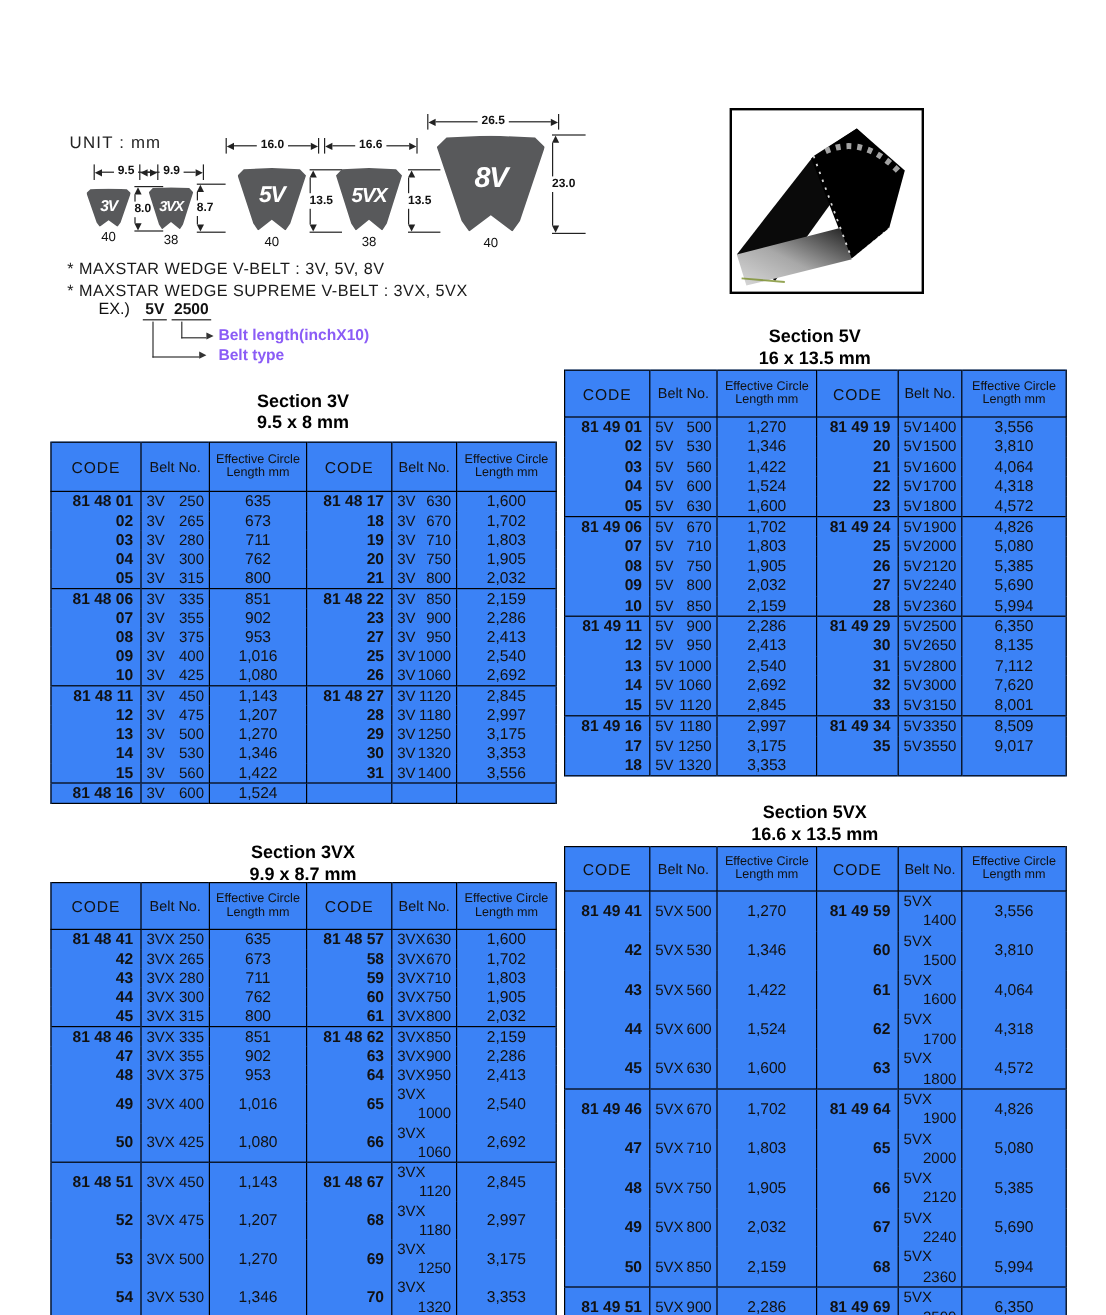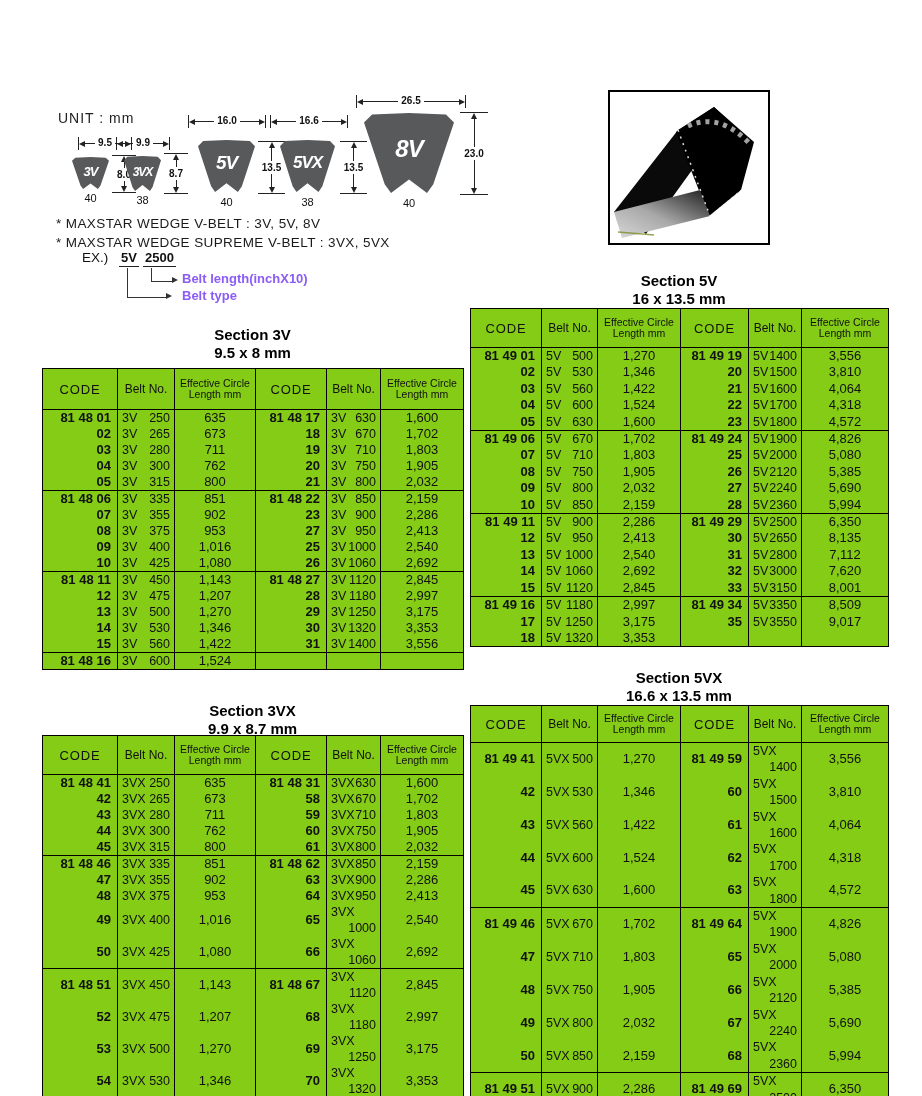--- a/index.html
+++ b/index.html
@@ -9,21 +9,21 @@
   .page-title{position:absolute;left:44px;top:44px;font-size:45px;font-weight:700;
               letter-spacing:-1px;color:#000;white-space:nowrap;}
   .unit-label{position:absolute;left:58px;top:110px;font-size:14px;color:#222;letter-spacing:1px;}
   
   .dimw{position:absolute;display:flex;align-items:center;height:13px;
         border-left:1px solid #222;border-right:1px solid #222;}
   .dimw .ln{flex:1;height:0;border-top:1px solid #222;}
   .dimw .v{font-size:10px;font-weight:700;padding:0 3px;color:#111;transform:translateY(-1px);}
   .tl{width:0;height:0;border-top:3.5px solid transparent;border-bottom:3.5px solid transparent;border-right:6px solid #222;}
   .tr{width:0;height:0;border-top:3.5px solid transparent;border-bottom:3.5px solid transparent;border-left:6px solid #222;}
-  .dimh{position:absolute;display:flex;flex-direction:column;align-items:center;
+  .dimh{position:absolute;display:flex;flex-direction:column;align-items:flex-start;
         border-top:1px solid #222;border-bottom:1px solid #222;width:26px;}
   .dimh .lv{flex:1;width:0;border-left:1px solid #222;}
   .dimh .v{font-size:10px;font-weight:700;color:#111;padding:1px 0;}
   .tu{width:0;height:0;border-left:3.5px solid transparent;border-right:3.5px solid transparent;border-bottom:6px solid #222;}
   .td2{width:0;height:0;border-left:3.5px solid transparent;border-right:3.5px solid transparent;border-top:6px solid #222;}
   .belt-shape{position:absolute;background:#58595b;display:flex;align-items:center;justify-content:center;
         clip-path:polygon(0% 12%,9% 2%,50% 0%,91% 2%,100% 12%,77% 89%,70% 100%,50% 83%,30% 100%,23% 89%);}
   .belt-shape span{color:#fff;font-weight:700;font-style:italic;transform:translateY(-14%);letter-spacing:-1px;}
   .angle{position:absolute;text-align:center;font-size:11px;color:#111;}
   
@@ -31,21 +31,21 @@
   
   .ex-prefix{position:absolute;left:82px;top:250px;font-size:13.5px;}
   .ex-part{position:absolute;top:250px;font-size:13px;font-weight:700;border-bottom:1px solid #222;padding:0 2px 1px 2px;}
   .exline{position:absolute;border-left:1px solid #333;border-bottom:1px solid #333;}
   .tri{position:absolute;width:0;height:0;border-top:3.5px solid transparent;border-bottom:3.5px solid transparent;border-left:6px solid #333;}
   .exlab{position:absolute;font-size:13px;font-weight:600;color:#8b5cf6;white-space:nowrap;}
   
   .photo{position:absolute;left:608px;top:90px;width:162px;height:155px;border:2px solid #000;background:#fff;box-sizing:border-box;}
   
   .ttitle{position:absolute;text-align:center;font-weight:700;font-size:15px;line-height:17.5px;color:#000;}
-  table.vtable{position:absolute;border-collapse:collapse;table-layout:fixed;background:#84cc16;
+  table.vtable{position:absolute;border-collapse:collapse;table-layout:fixed;background:#3b82f6;
         border:1.6px solid #000;}
   .vtable th,.vtable td{border-left:1px solid #000;border-right:1px solid #000;padding:0;overflow:hidden;white-space:nowrap;}
   .vtable thead th{border-bottom:1.6px solid #000;font-weight:400;text-align:center;vertical-align:middle;}
   .vtable thead th .h1{font-size:13px;letter-spacing:.8px;}
   .vtable thead th .h2{font-size:12px;}
   .vtable thead th .h3{font-size:10.5px;line-height:11.5px;}
   .vtable tr.grp td{border-top:1.6px solid #000;}
   .vtable td{font-size:13px;vertical-align:middle;color:#111;}
   .rows16 td{height:16px;line-height:16px;}
   .rows18 td{height:16.4px;line-height:16.4px;}
@@ -784,21 +784,21 @@
         </tr>
       </thead>
       <tbody>
         <tr class="grp">
           <td class="ccode">81 48 41</td>
           <td class="cbelt">
             <span class="bp">3VX</span>
             <span class="bnum">250</span>
           </td>
           <td class="clen">635</td>
-          <td class="ccode">81 48 31</td>
+          <td class="ccode">81 48 57</td>
           <td class="cbelt">
             <span class="bp">3VX</span>
             <span class="bnum">630</span>
           </td>
           <td class="clen">1,600</td>
         </tr>
         <tr>
           <td class="ccode">42</td>
           <td class="cbelt">
             <span class="bp">3VX</span>

